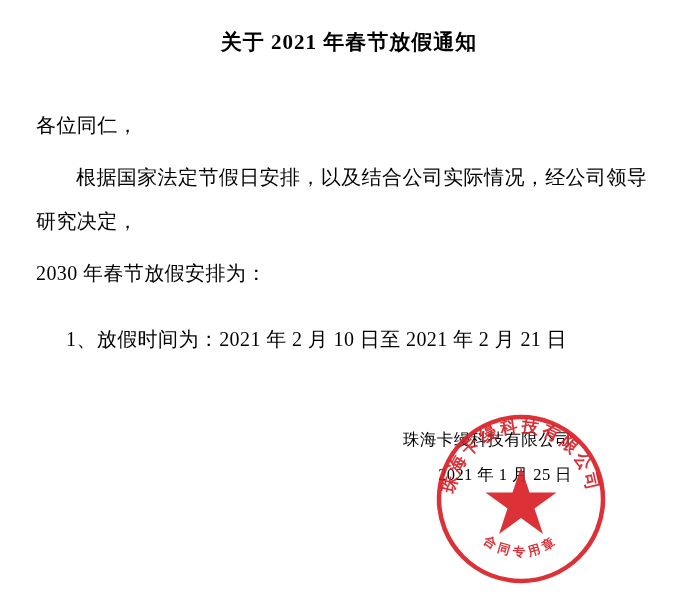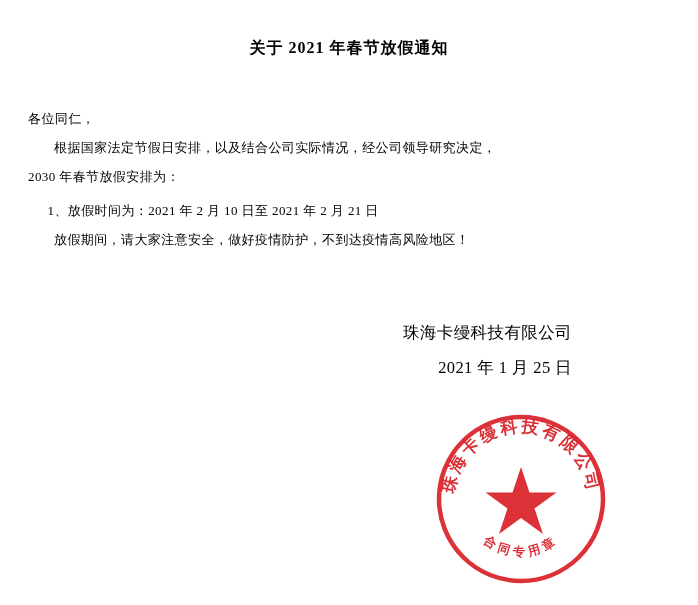--- a/index.html
+++ b/index.html
@@ -16,35 +16,35 @@
   }
   .page {
     position: relative;
     width: 698px;
     height: 605px;
     box-sizing: border-box;
     padding: 0;
   }
   .doc-title {
     text-align: center;
-    font-size: 16px;
+    font-size: 21px;
     font-weight: bold;
     letter-spacing: 1px;
     margin: 0;
-    padding-top: 37px;
+    padding-top: 28px;
     line-height: 1.4;
   }
   .body-block {
     padding: 0 28px;
     margin-top: 46px;
   }
   .para {
-    font-size: 13px;
+    font-size: 20px;
     line-height: 2.2;
-    margin: 0;
+    margin: 8px;
     letter-spacing: 0.4px;
     white-space: pre-wrap;
   }
   .para.indent {
     text-indent: 2em;
   }
   .para.list-item {
     text-indent: 1.5em;
   }
   .spacer-sm { height: 6px; }
@@ -94,21 +94,20 @@
 <div class="page">
 
   <h1 class="doc-title">关于 2021 年春节放假通知</h1>
 
   <div class="body-block">
     <p class="para">各位同仁，</p>
     <p class="para indent">根据国家法定节假日安排，以及结合公司实际情况，经公司领导研究决定，</p>
     <p class="para">2030 年春节放假安排为：</p>
     <div class="spacer-sm"></div>
     <p class="para list-item">1、放假时间为：2021 年 2 月 10 日至 2021 年 2 月 21 日</p>
-    <p class="para indent">放假期间，请大家注意安全，做好疫情防护，不到达疫情高风险地区！</p>
   </div>
 
   <div class="signature-block">
     <div class="sig-line">珠海卡缦科技有限公司</div>
     <div class="sig-line">2021 年 1 月 25 日</div>
   </div>
 
   <div class="seal">
     <svg width="178" height="178" viewBox="0 0 178 178" xmlns="http://www.w3.org/2000/svg">
       <defs>

